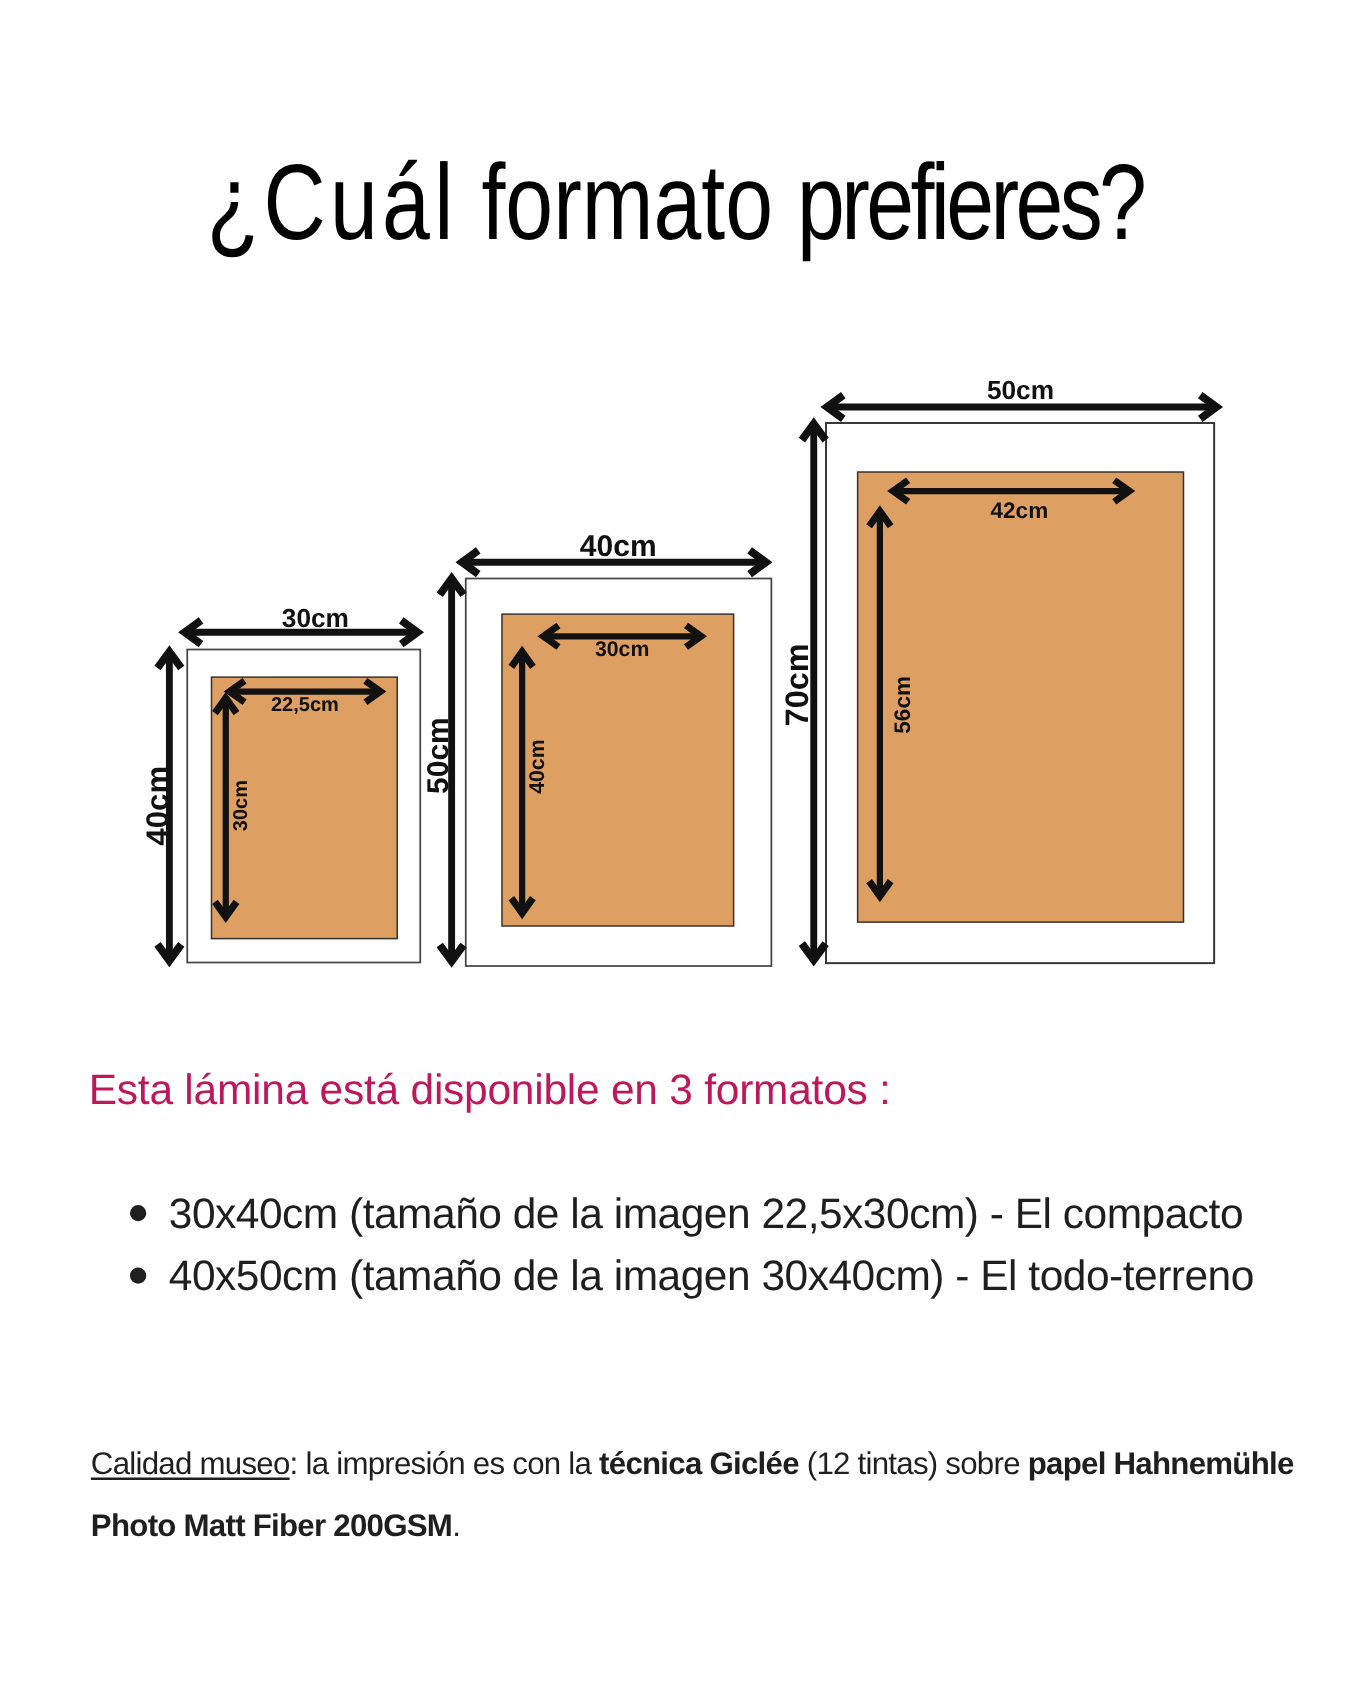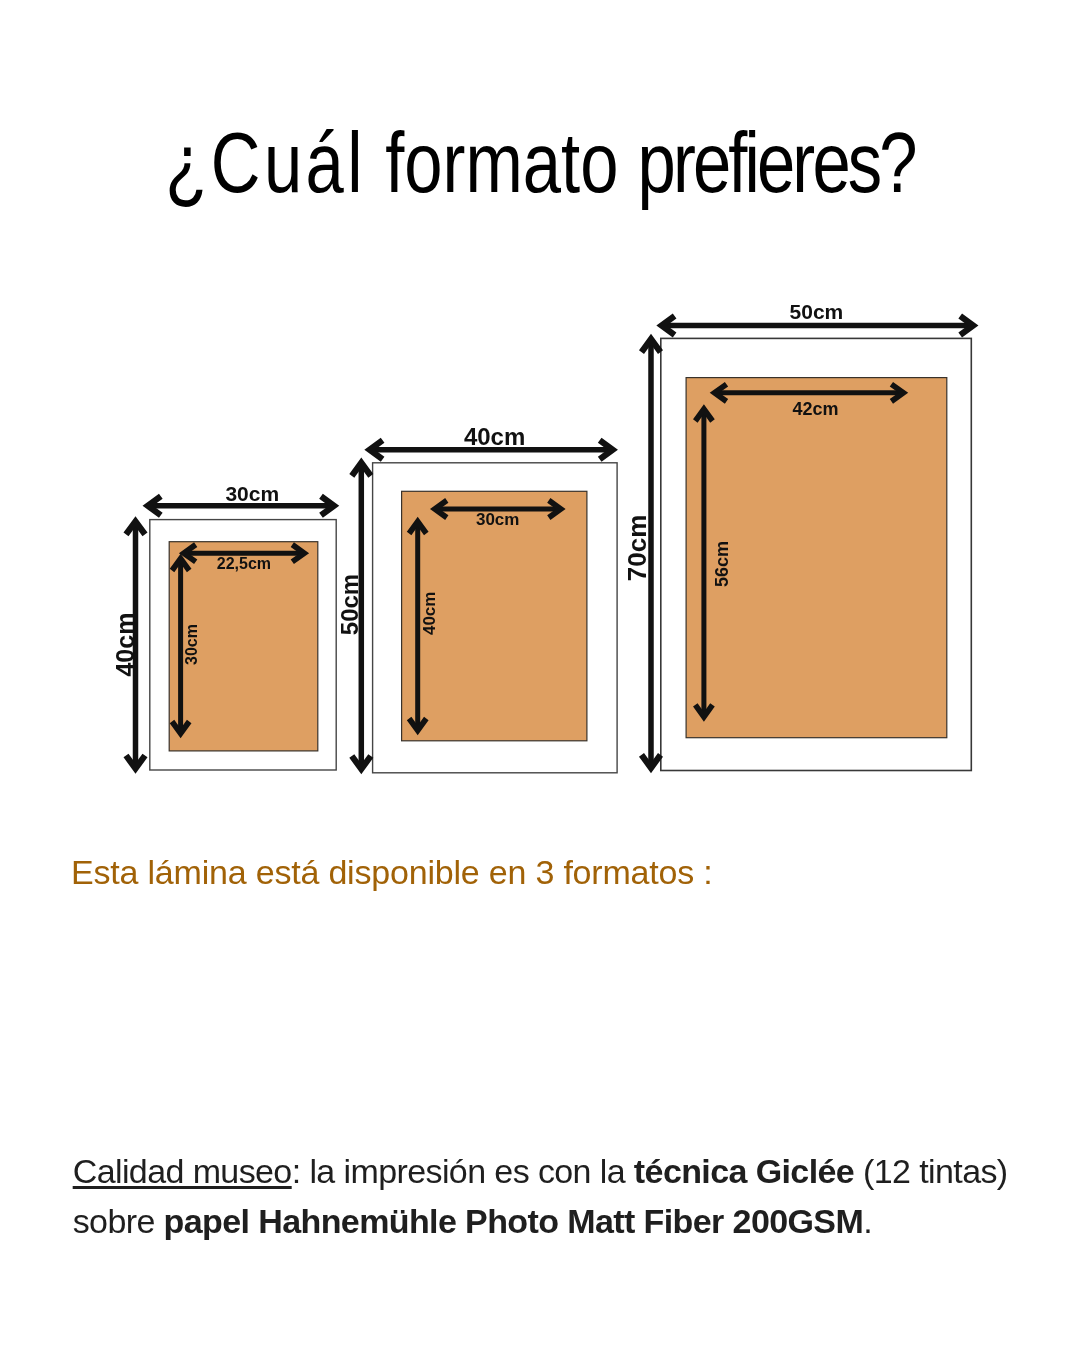--- a/index.html
+++ b/index.html
@@ -121,23 +121,25 @@
     <text x="816.4" y="319.2" font-size="21" text-anchor="middle">50cm</text>
 
     <text transform="translate(646.4 547.9) rotate(-90)" font-size="26" text-anchor="middle">70cm</text>
 
     <text x="815.5" y="414.7" font-size="18" text-anchor="middle">42cm</text>
 
     <text transform="translate(727.7 563.9) rotate(-90)" font-size="18" text-anchor="middle">56cm</text>
   </g>
 </svg>
 
-<div class="abs" style="left:71px;top:846.7px;font-size:34px;line-height:50px;letter-spacing:-0.2px;color:#a16207;white-space:nowrap;">Esta lámina está disponible en 3 formatos :</div>
+<div class="abs" style="left:71px;top:846.7px;font-size:34px;line-height:50px;letter-spacing:-0.2px;color:#be185d;white-space:nowrap;">Esta lámina está disponible en 3 formatos :</div>
 
 <div class="abs" style="left:104px;top:946.4px;font-size:34px;letter-spacing:-0.4px;color:#1f1f1f;line-height:50px;white-space:nowrap;">
 
+  <div><span style="display:inline-block;width:13px;height:13px;border-radius:50%;background:#1f1f1f;vertical-align:5px;margin-right:18px;letter-spacing:0;"></span>30x40cm (tamaño de la imagen 22,5x30cm) - El compacto</div>
 
+  <div><span style="display:inline-block;width:13px;height:13px;border-radius:50%;background:#1f1f1f;vertical-align:5px;margin-right:18px;letter-spacing:0;"></span>40x50cm (tamaño de la imagen 30x40cm) - El todo-terreno</div>
 
 </div>
 
-<div class="abs" style="left:72.7px;top:1145.9px;width:985px;font-size:34px;letter-spacing:-0.6px;color:#1f1f1f;line-height:50px;">
+<div class="abs" style="left:72.7px;top:1145.9px;width:985px;font-size:25px;letter-spacing:-0.6px;color:#1f1f1f;line-height:50px;">
   <span style="text-decoration:underline;text-underline-offset:3px;">Calidad museo</span>: la impresión es con la <b>técnica Giclée</b> (12 tintas) sobre <b>papel Hahnemühle Photo Matt Fiber 200GSM</b>.
 </div>
 
 </body></html>

